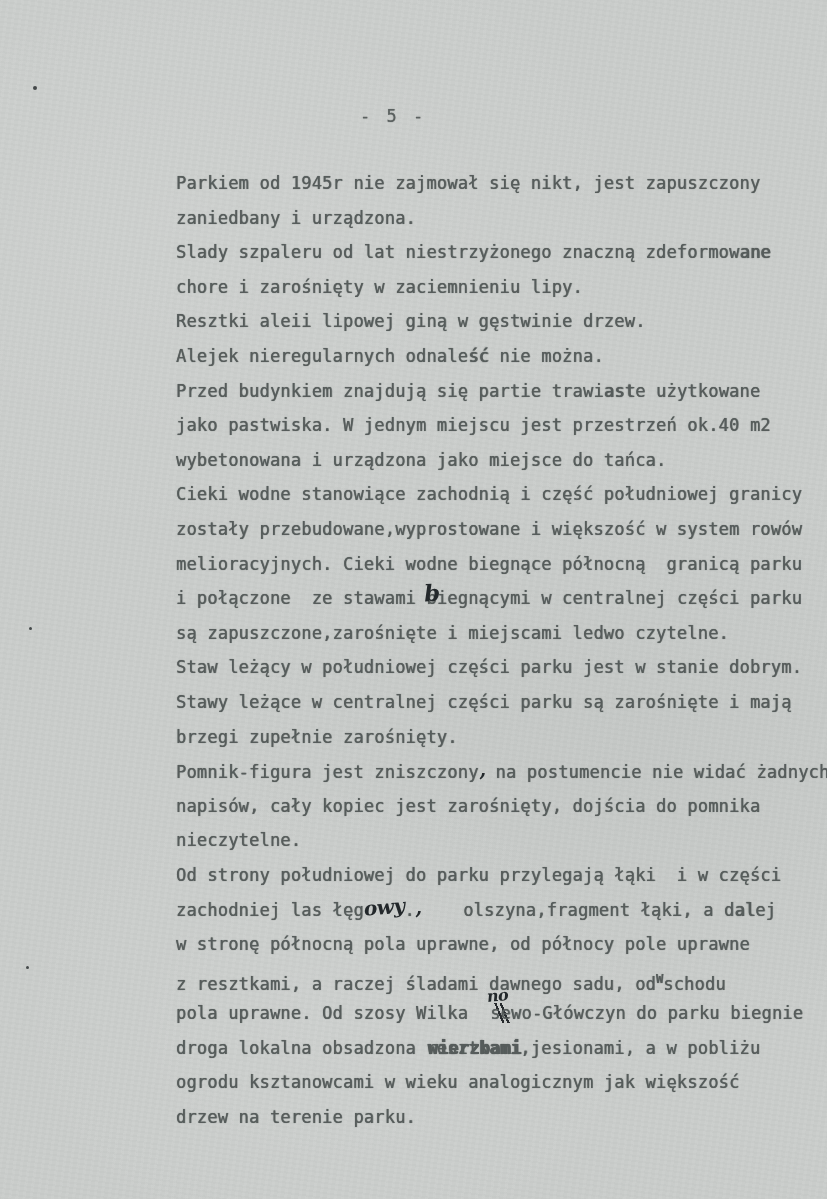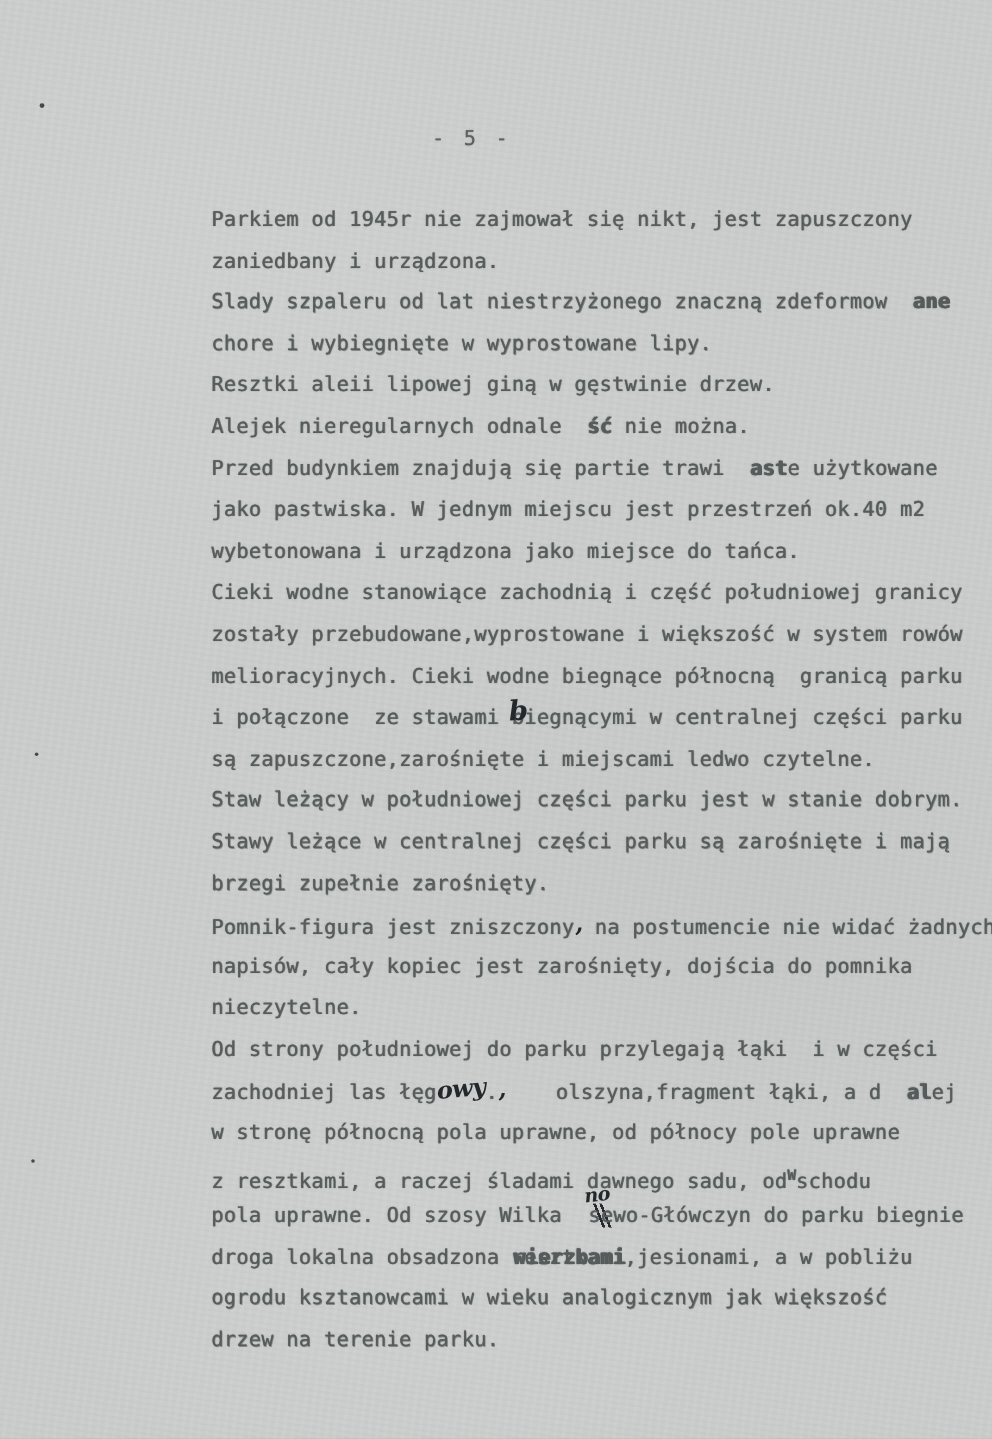--- a/index.html
+++ b/index.html
@@ -25,23 +25,22 @@
   }
   .text-block{
     position:absolute;left:176px;top:166px;width:640px;
     font-size:17px;line-height:34.6px;letter-spacing:0.2px;
     color:#565c5b;
     text-shadow:0.6px 0.2px 0 rgba(86,92,91,0.55), 0 0 1px rgba(86,92,91,0.8);
   }
   .line{white-space:pre;height:34.6px;}
   .t{}
   .o{
-    font-weight:bold;
+    font-weight:normal;
     text-shadow:1px 0 0 currentColor, 0 0 1.4px currentColor;
-    margin-left:21px;
   }
   .h{
     font-family:"DejaVu Serif","Liberation Serif",serif;
     font-style:italic;font-weight:700;
     color:#23282b;font-size:20px;letter-spacing:-0.5px;
     display:inline-block;transform:rotate(-5deg) translateY(-2px);
     text-shadow:none;
   }
   .hbwrap{position:relative;display:inline-block;}
   .hbover{
@@ -74,21 +73,21 @@
 </style>
 </head>
 <body>
 
 <div class="page" id="page">
   <div class="page-number">- 5 -</div>
   <div class="text-block" id="text-block">
       <div class="line"><span class="t">Parkiem od 1945r nie zajmował się nikt, jest zapuszczony</span></div>
       <div class="line"><span class="t">zaniedbany i urządzona.</span></div>
       <div class="line"><span class="t">Slady szpaleru od lat niestrzyżonego znaczną zdeformow</span><span class="t o">ane</span></div>
-      <div class="line"><span class="t">chore i wybiegnięte w wyprostowane lipy.</span></div>
+      <div class="line"><span class="t">chore i zarośnięty w zaciemnieniu lipy.</span></div>
       <div class="line"><span class="t">Resztki aleii lipowej giną w gęstwinie drzew.</span></div>
       <div class="line"><span class="t">Alejek nieregularnych odnale</span><span class="t o">ść</span><span class="t"> nie można.</span></div>
       <div class="line"><span class="t">Przed budynkiem znajdują się partie trawi</span><span class="t o">ast</span><span class="t">e użytkowane</span></div>
       <div class="line"><span class="t">jako pastwiska. W jednym miejscu jest przestrzeń ok.40 m2</span></div>
       <div class="line"><span class="t">wybetonowana i urządzona jako miejsce do tańca.</span></div>
       <div class="line"><span class="t">Cieki wodne stanowiące zachodnią i część południowej granicy</span></div>
       <div class="line"><span class="t">zostały przebudowane,wyprostowane i większość w system rowów</span></div>
       <div class="line"><span class="t">melioracyjnych. Cieki wodne biegnące północną  granicą parku</span></div>
       <div class="line"><span class="t">i połączone  ze stawami </span><span class="hbwrap"><span class="t">b</span><span class="h hbover">b</span></span><span class="t">iegnącymi w centralnej części parku</span></div>
       <div class="line"><span class="t">są zapuszczone,zarośnięte i miejscami ledwo czytelne.</span></div>

